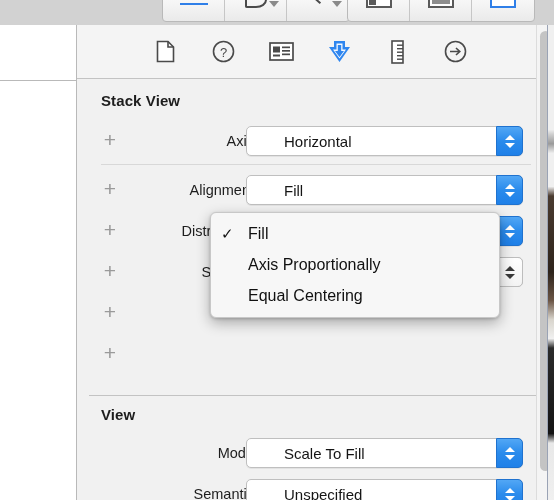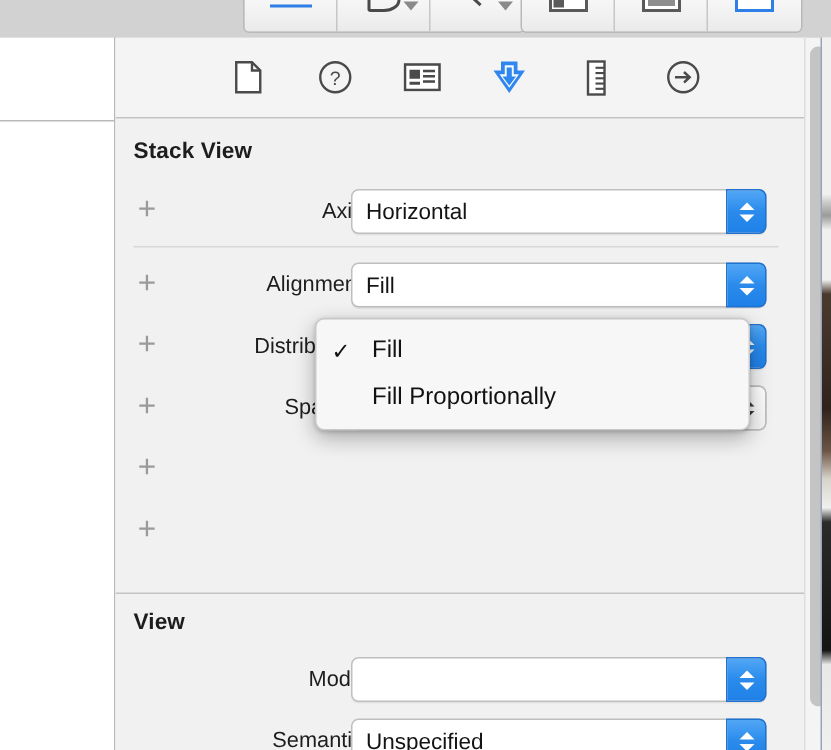--- a/index.html
+++ b/index.html
@@ -167,21 +167,21 @@
     width: 30px; height: 30px;
     display: flex;
     align-items: center;
     justify-content: center;
   }
   .insp-tab svg { display: block; }
 
   
   .scroll-body {
     position: absolute;
-    left: 0; top: 55px;
+    left: 12px; top: 55px;
     width: 412px; height: 420px;
     background: #f1f1f1;
   }
 
   .section-title {
     position: absolute;
     font-size: 15px;
     font-weight: bold;
     color: #1d1d1d;
     letter-spacing: 0.1px;
@@ -229,20 +229,21 @@
     box-shadow: 0 1px 0 rgba(0,0,0,0.06);
     display: flex;
     align-items: center;
   }
   .popup-text {
     font-size: 15px;
     color: #141414;
     padding-left: 9px;
     white-space: nowrap;
     overflow: hidden;
+    margin-left: 28px;
   }
   .stepper {
     position: absolute;
     right: -1px; top: -1px;
     width: 27px; height: 30px;
     background: linear-gradient(to bottom, #52a7f5 0%, #2a8bec 50%, #1f80e8 100%);
     border-radius: 0 5px 5px 0;
     border: 1px solid #1f72cf;
     box-sizing: border-box;
     display: flex;
@@ -528,20 +529,21 @@
         <span class="plus-btn">+</span>
       </div>
 
       <div class="section-divider" style="top:315px;"></div>
 
       <div class="section-title" style="left:12px; top:326px;">View</div>
 
       <div class="row" style="top:360px;">
         <span class="row-label">Mode</span>
         <div class="popup">
+          <span class="popup-text">Scale To Fill</span>
           <span class="stepper">
             <span class="chev up"></span>
             <span class="chev dn"></span>
           </span>
         </div>
       </div>
 
       <div class="row" style="top:401px;">
         <span class="row-label">Semantic</span>
         <div class="popup">
@@ -559,24 +561,28 @@
   <div class="menu">
 
     <div class="menu-item">
       <span class="menu-check">✓</span>
       <span>Fill</span>
     </div>
 
 
     <div class="menu-item">
       <span class="menu-check"></span>
-      <span>Fill Proportionally</span>
-    </div>
-
-
+      <span>Axis Proportionally</span>
+    </div>
+
+
+    <div class="menu-item">
+      <span class="menu-check"></span>
+      <span>Equal Centering</span>
+    </div>
   </div>
 
   <div class="scroll-track">
     <div class="scroll-thumb"></div>
   </div>
 
   <div class="right-sliver"></div>
 
 </div>
 

